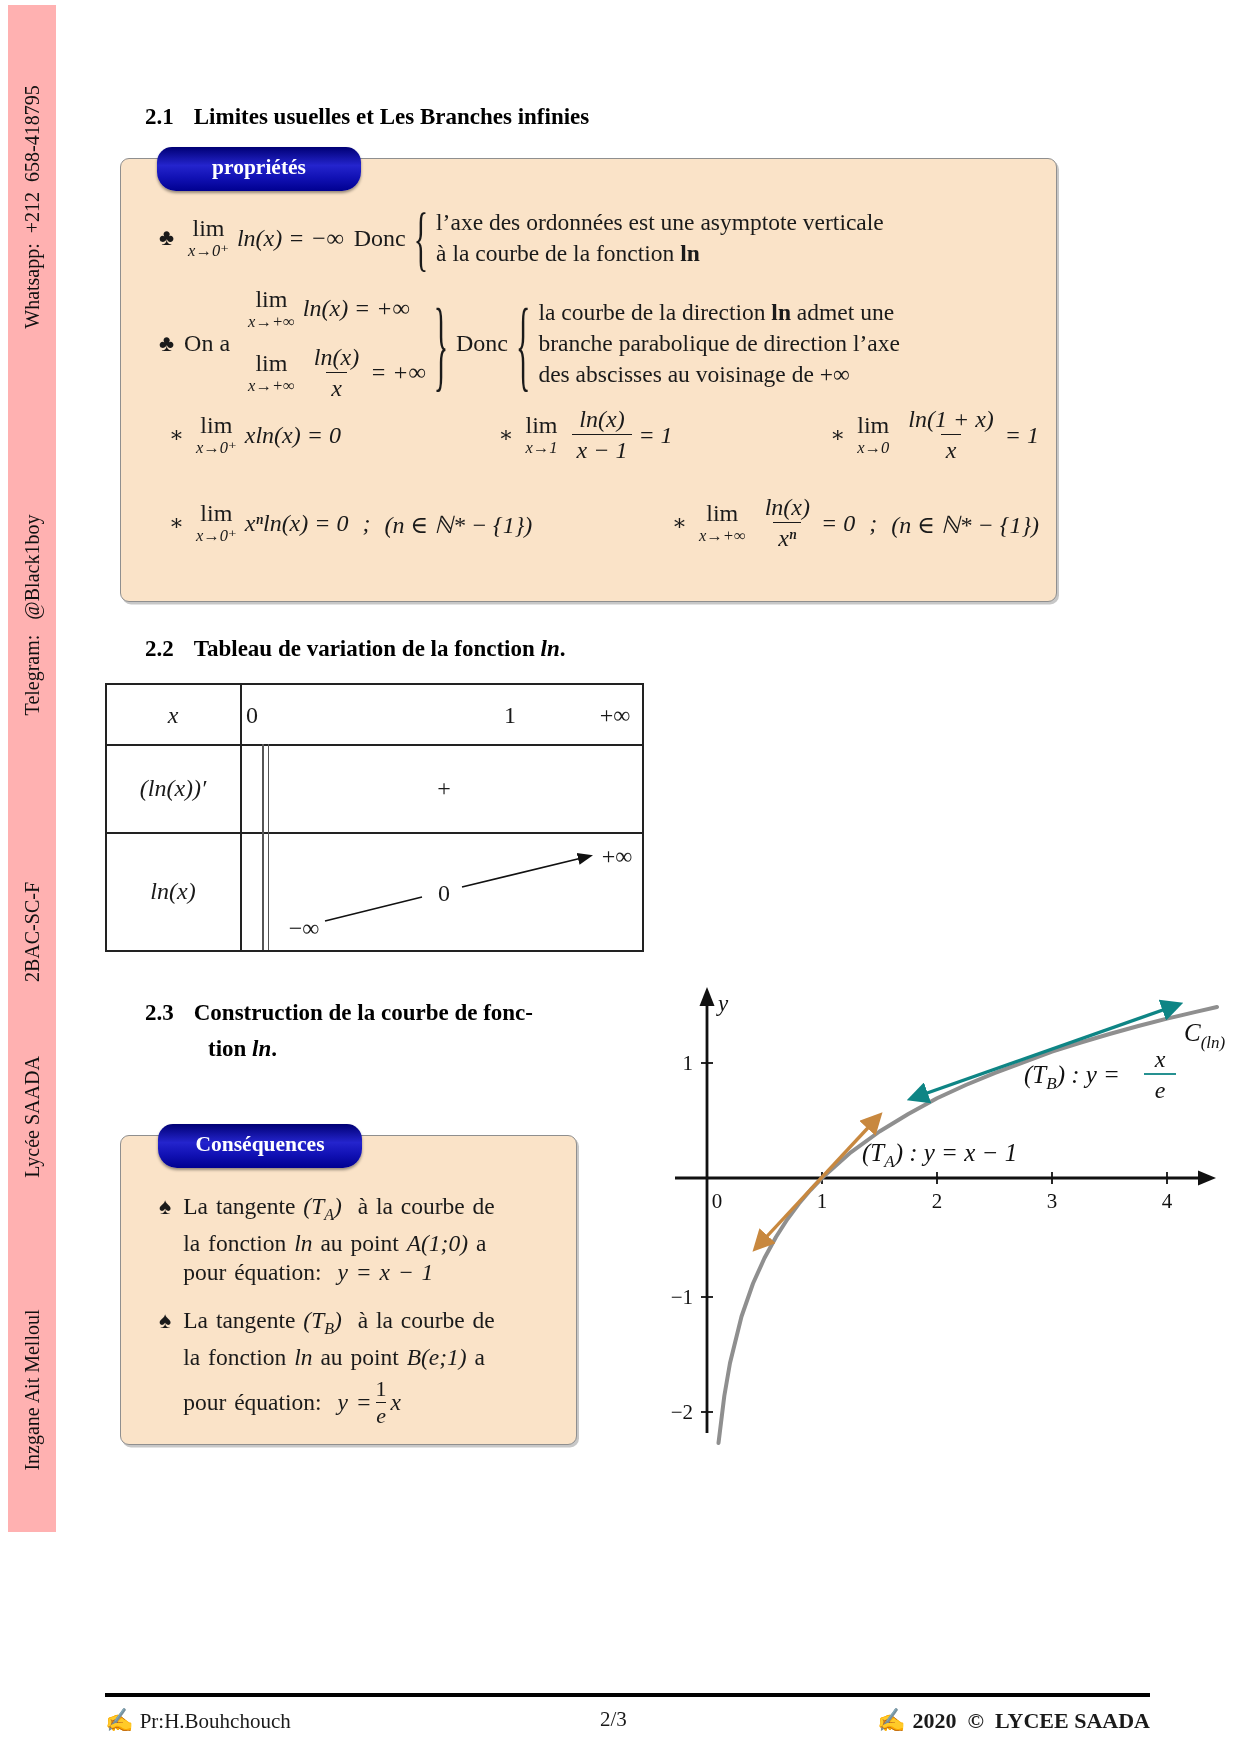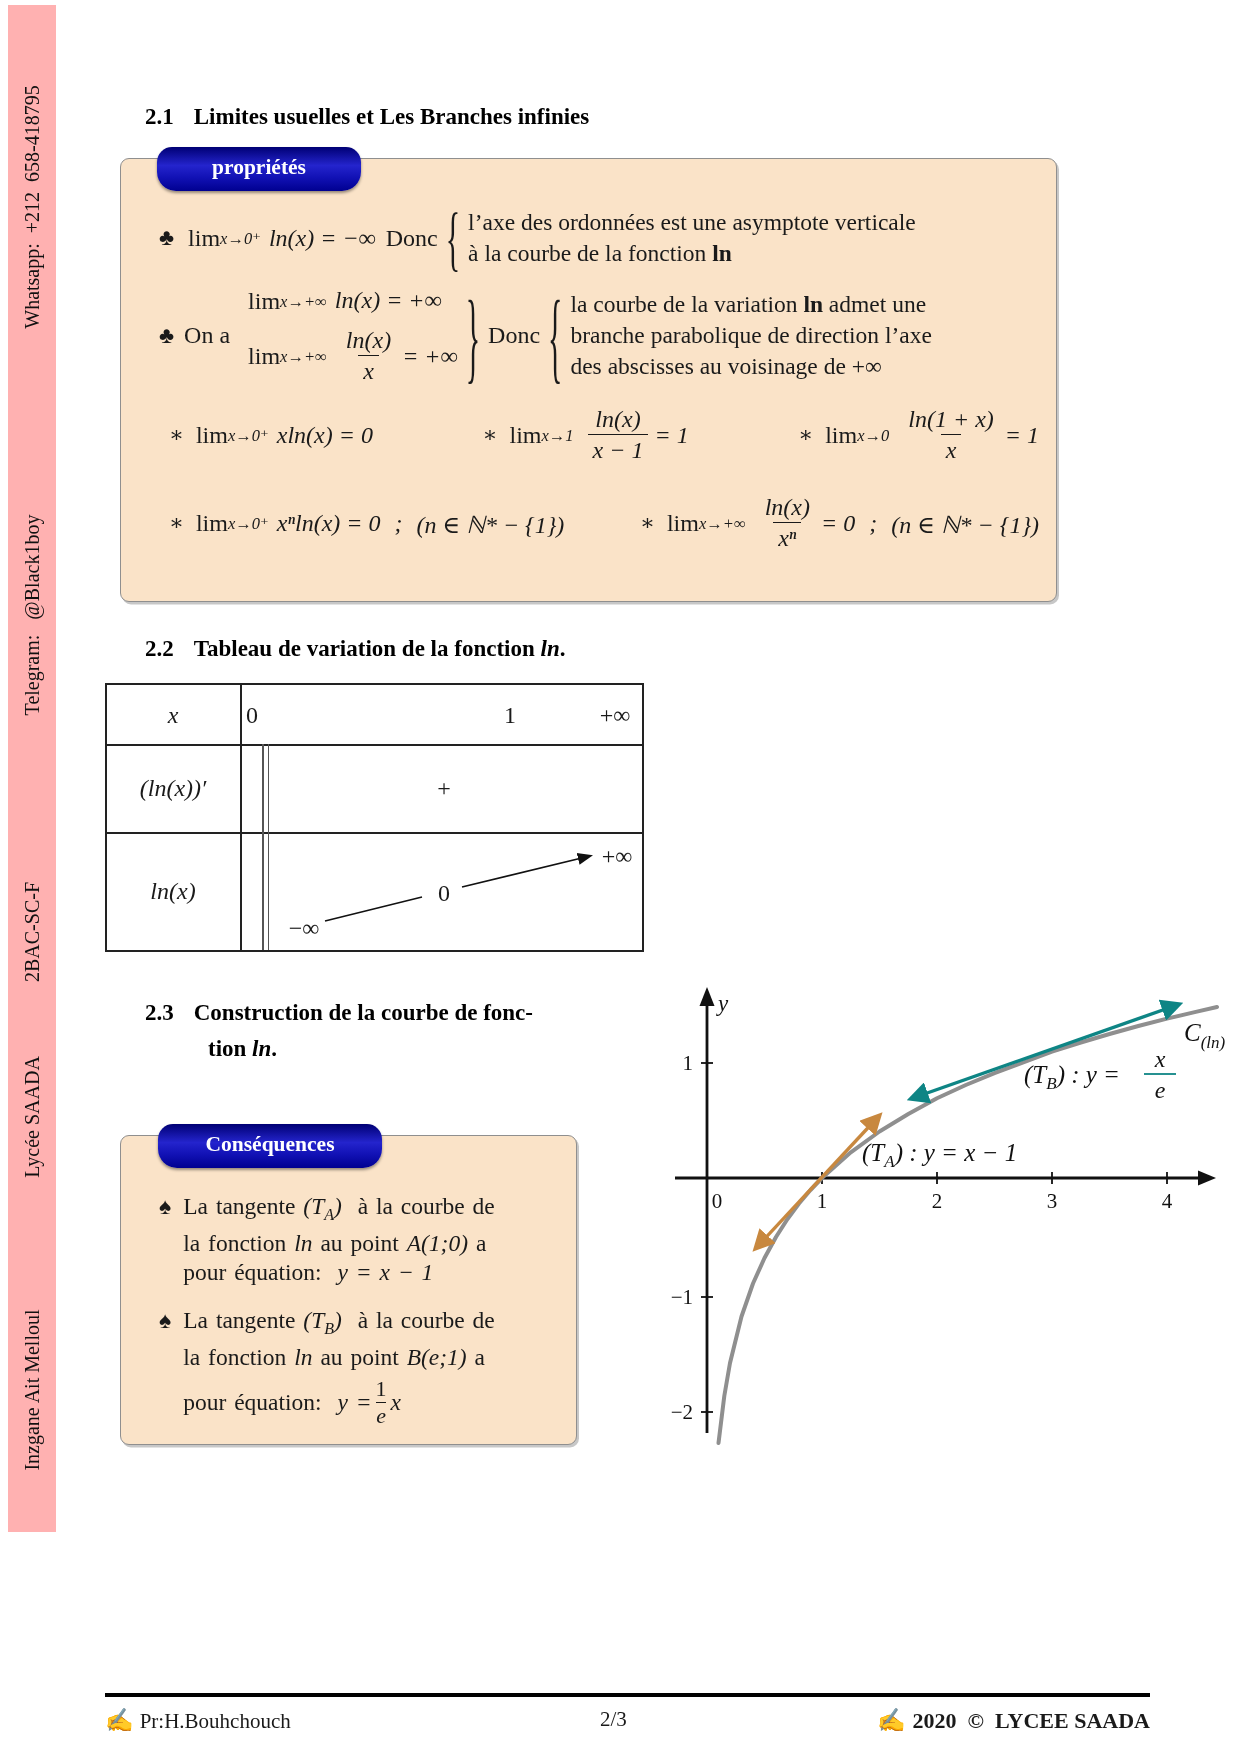--- a/index.html
+++ b/index.html
@@ -28,21 +28,21 @@
        border-radius:15px 15px 19px 19px;box-shadow:0 2px 3px rgba(0,0,0,.4);padding:8px 0 11px;}
 
   
   .mrow{position:absolute;display:flex;align-items:center;}
   .m{font-style:italic;}
   .rom{font-style:normal;}
   .expr{font-size:24px;font-style:italic;white-space:pre;}
   .word{font-size:24px;white-space:pre;}
   .club{font-size:23px;margin-right:10px;}
   .star{font-size:22px;margin-right:8px;}
-  .lim{display:inline-flex;flex-direction:row;align-items:center;line-height:1;margin:0 8px 0 4px;}
+  .lim{display:inline-flex;flex-direction:column;align-items:center;line-height:1;margin:0 8px 0 4px;}
   .lim .lw{font-size:24px;}
   .lim .ls{font-size:16.5px;font-style:italic;margin-top:3px;white-space:pre;}
   .frac{display:inline-flex;flex-direction:column;align-items:center;line-height:1.05;
         font-style:italic;font-size:24px;margin:0 6px;}
   .frac .fn{padding:0 5px 2px;white-space:pre;}
   .frac .fd{border-top:1.8px solid #1a1a1a;padding:3px 5px 0;white-space:pre;}
   .brace{display:inline-block;font-weight:400;line-height:1;}
   .br2{font-size:30px;transform:scaleY(2.4);margin:0 8px;}
   .br3{font-size:30px;transform:scaleY(3.4);margin:0 8px;}
   .ptext{font-size:23.5px;line-height:31px;white-space:pre;}
@@ -136,21 +136,21 @@
           <span class="frac">
             <span class="fn">ln(x)</span>
             <span class="fd">x</span>
           </span>
           <span class="expr">= +∞</span>
         </span>
       </span>
       <span class="brace br3">}</span>
       <span class="word">Donc</span>
       <span class="brace br3">{</span>
-      <span class="ptext"><span>la courbe de la variation </span><b>ln</b><span> admet une</span><br><span>branche parabolique de direction l’axe</span><br><span>des abscisses au voisinage de +∞</span></span>
+      <span class="ptext"><span>la courbe de la direction </span><b>ln</b><span> admet une</span><br><span>branche parabolique de direction l’axe</span><br><span>des abscisses au voisinage de +∞</span></span>
     </div>
 
     <div class="mrow" style="left:48px;top:248px;width:870px;justify-content:space-between;">
       <span style="display:inline-flex;align-items:center;">
         <span class="star">∗</span>
         <span class="lim">
           <span class="lw">lim</span>
           <span class="ls">x→0⁺</span>
         </span>
         <span class="expr">xln(x) = 0</span>
@@ -251,21 +251,21 @@
       <div class="bullet">
         <span class="spade">♠</span>
         <span class="cline"><span>La tangente </span><span class="m">(T</span><sub class="m" style="font-size:16px;">A</sub><span class="m">)</span><span>  à la courbe de</span><br><span>la fonction </span><span class="m">ln</span><span> au point </span><span class="m">A(1;0)</span><span> a</span><br><span>pour équation:  </span><span class="m">y = x − 1</span></span>
       </div>
       <div class="bullet">
         <span class="spade">♠</span>
         <span class="cline"><span>La tangente </span><span class="m">(T</span><sub class="m" style="font-size:16px;">B</sub><span class="m">)</span><span>  à la courbe de</span><br><span>la fonction </span><span class="m">ln</span><span> au point </span><span class="m">B(e;1)</span><span> a</span><br><span style="display:inline-flex;align-items:center;margin-top:6px;"><span>pour équation:  </span><span class="m">y =</span><span class="sfrac"><span class="fn">1</span><span class="fd">e</span></span><span class="m">x</span></span></span>
       </div>
     </div>
   </div>
-  <div class="tab" style="left:158px;top:1124px;width:224px;"><span>Conséquences</span></div>
+  <div class="tab" style="left:158px;top:1124px;width:204px;"><span>Conséquences</span></div>
 
   <svg class="graph" width="640" height="500" viewBox="0 0 640 500">
     <defs>
       <marker id="mta" viewBox="0 0 10 10" refX="7" refY="5" markerWidth="6.5" markerHeight="6.5" orient="auto-start-reverse">
         <path d="M0,0 L10,5 L0,10 z" fill="#c8883f"></path>
       </marker>
       <marker id="mtb" viewBox="0 0 10 10" refX="7" refY="5" markerWidth="6.5" markerHeight="6.5" orient="auto-start-reverse">
         <path d="M0,0 L10,5 L0,10 z" fill="#0e8585"></path>
       </marker>
     </defs>

